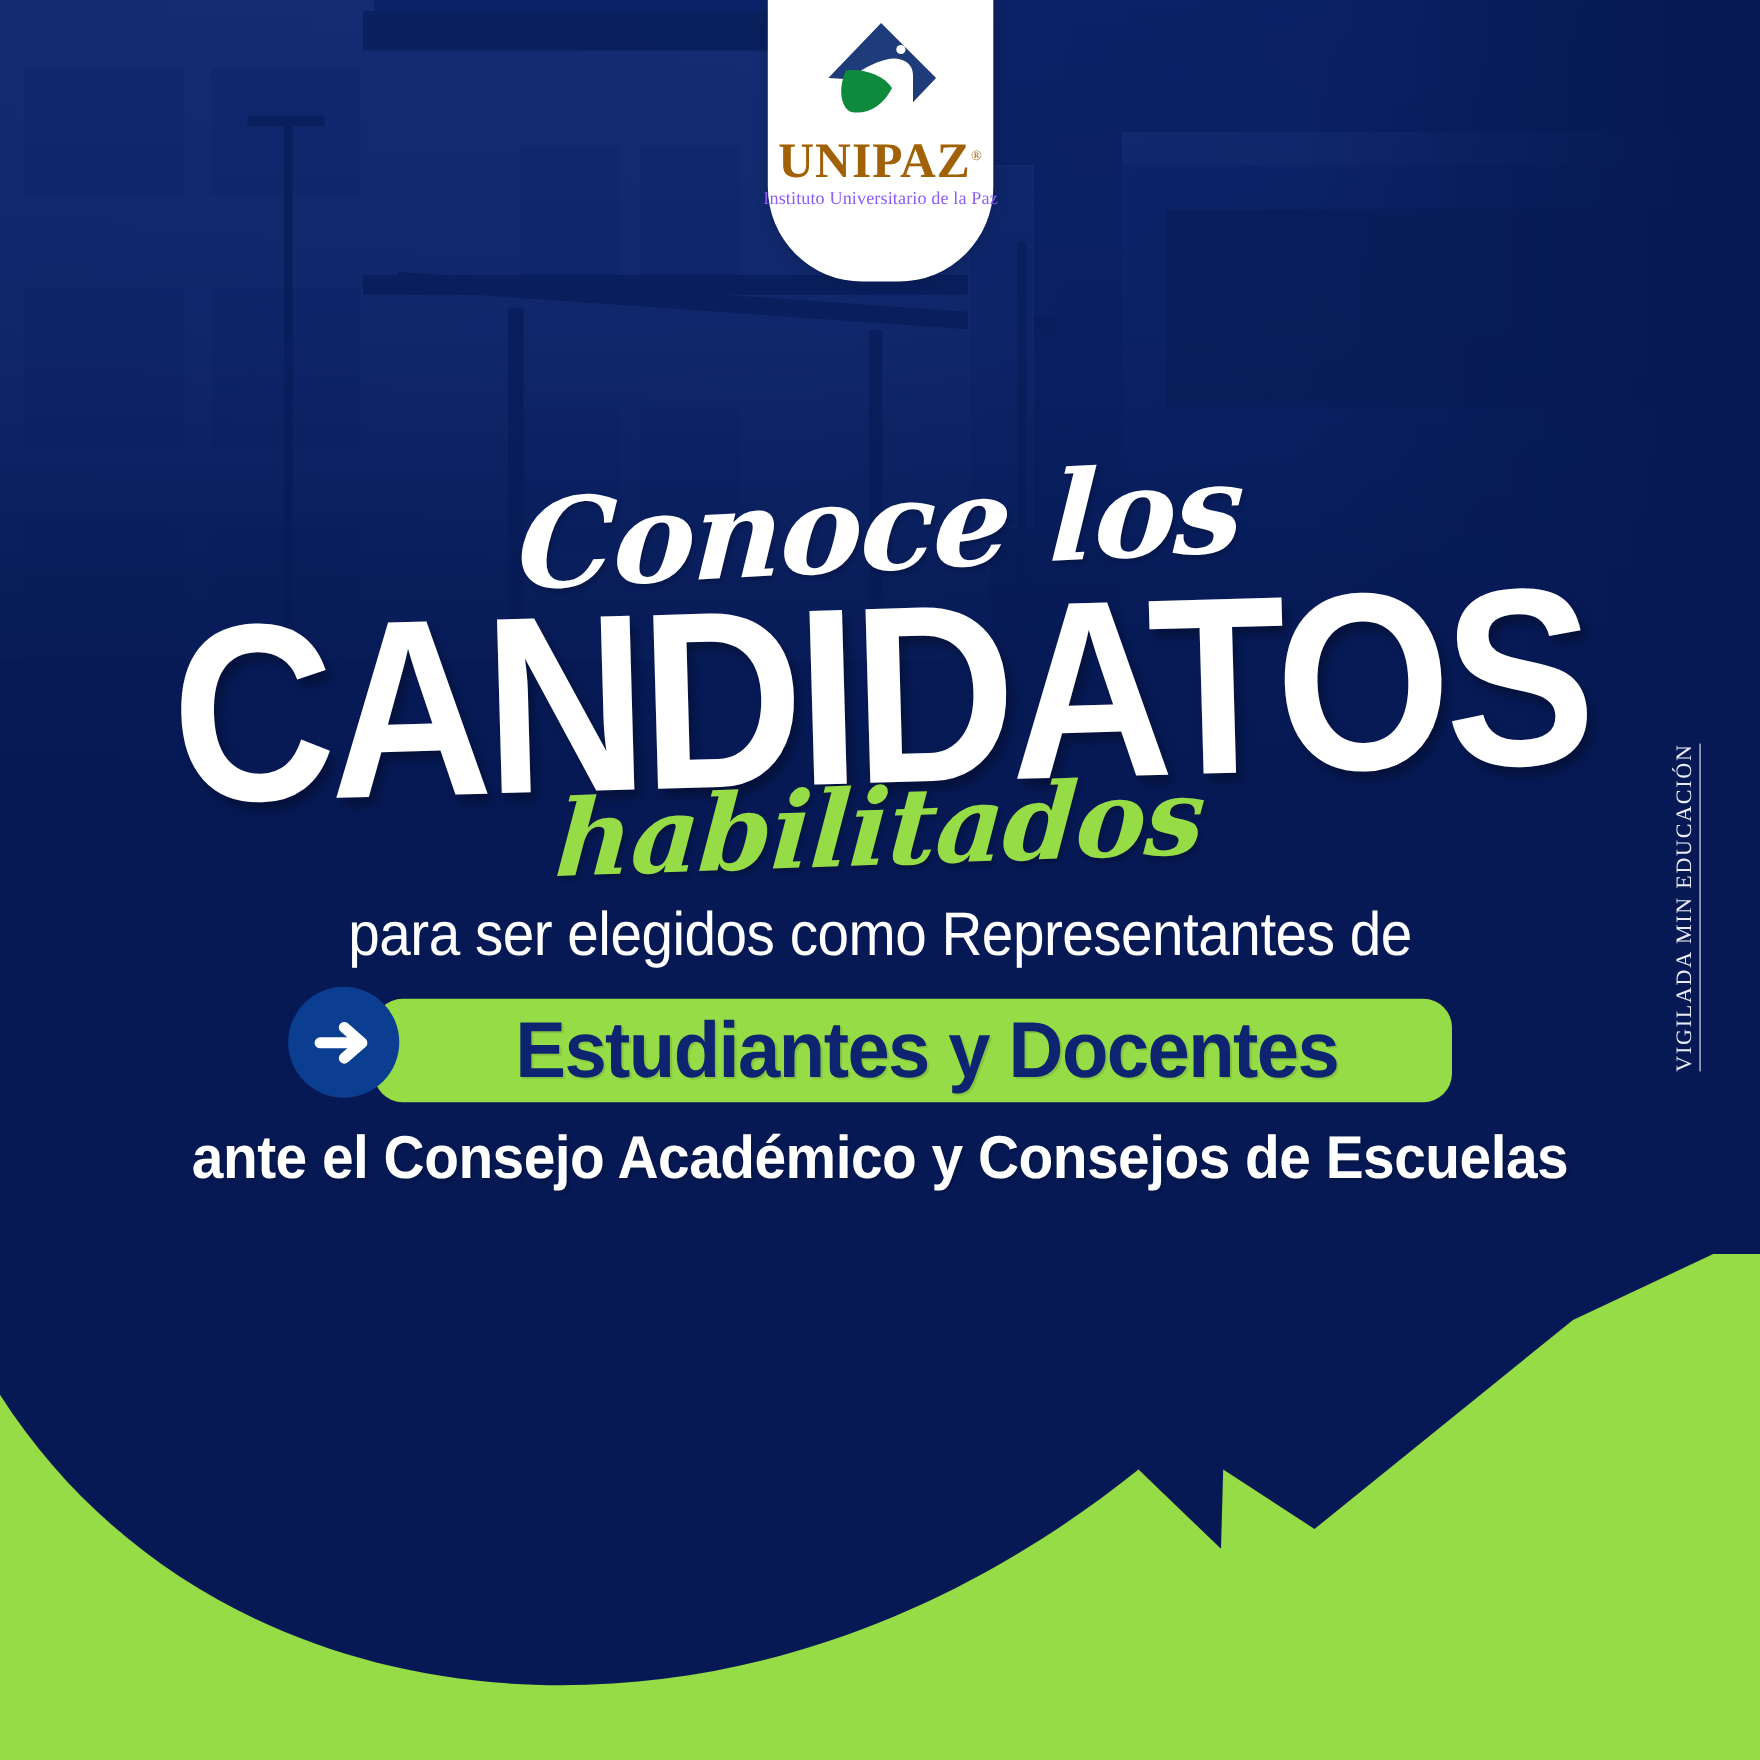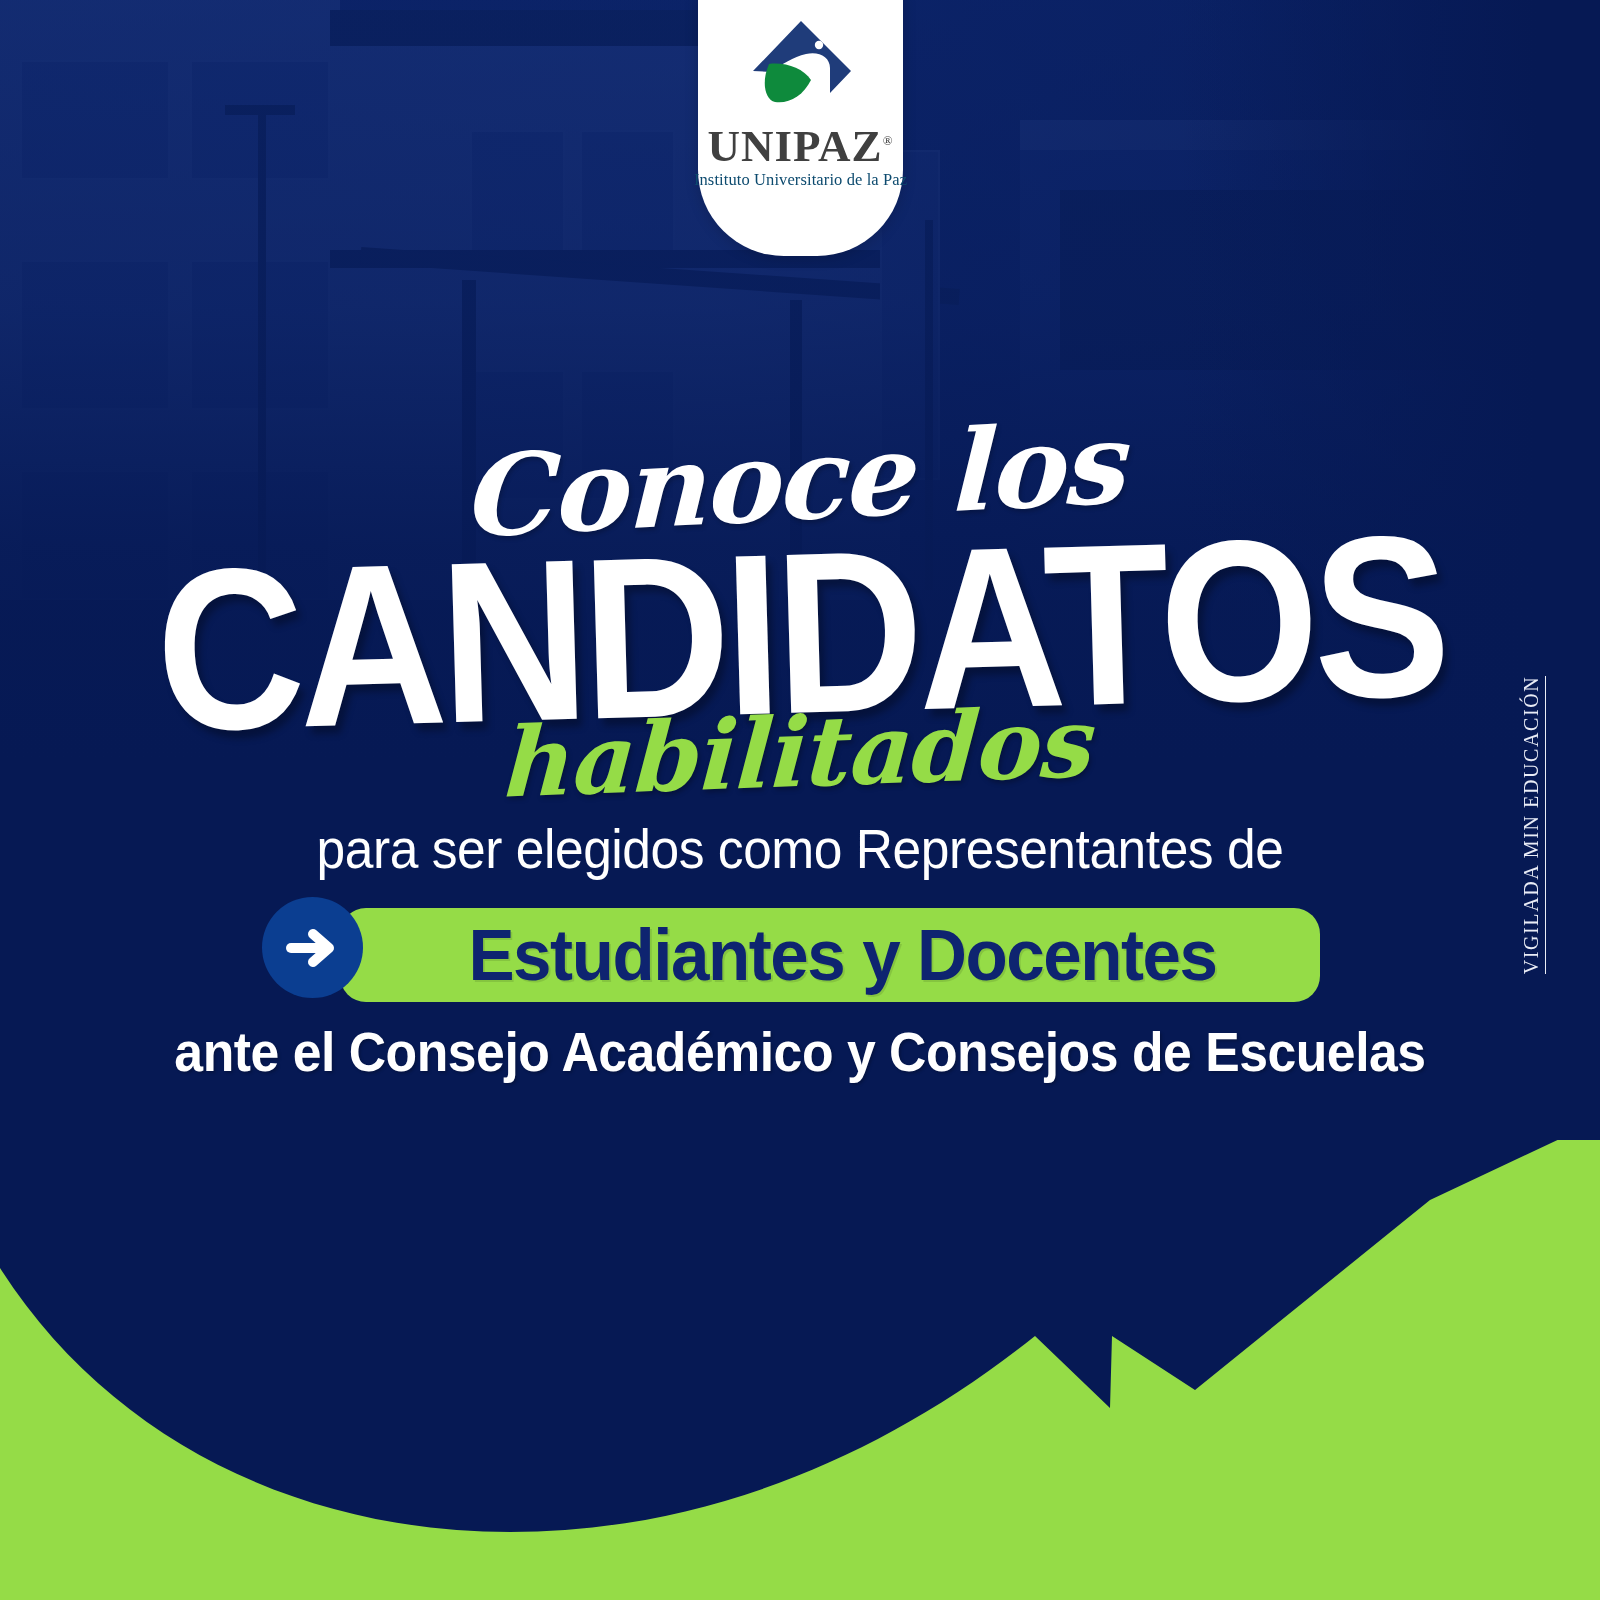--- a/index.html
+++ b/index.html
@@ -58,34 +58,34 @@
     justify-content: flex-start;
     padding-top: 24px;
     box-sizing: border-box;
   }
   .logo-mark { width: 112px; height: 104px; display:block; }
   .logo-word {
     font-family: "Liberation Serif", serif;
     font-weight: bold;
     font-size: 45px;
     letter-spacing: 1px;
-    color: #404040;
+    color: #a16207;
     line-height: 1;
     margin-top: 2px;
     position: relative;
   }
   .logo-word .reg {
     font-size: 13px;
     vertical-align: super;
     font-weight: normal;
   }
   .logo-sub {
     font-family: "Liberation Serif", serif;
     font-size: 16.5px;
-    color: #0c4a6e;
+    color: #8b5cf6;
     margin-top: 1px;
     letter-spacing: 0.1px;
     white-space: nowrap;
   }
 
   
   .headline { position: absolute; left: 0; top: 0; width: 1600px; height: 1120px; }
 
   .script-top {
     position: absolute;

